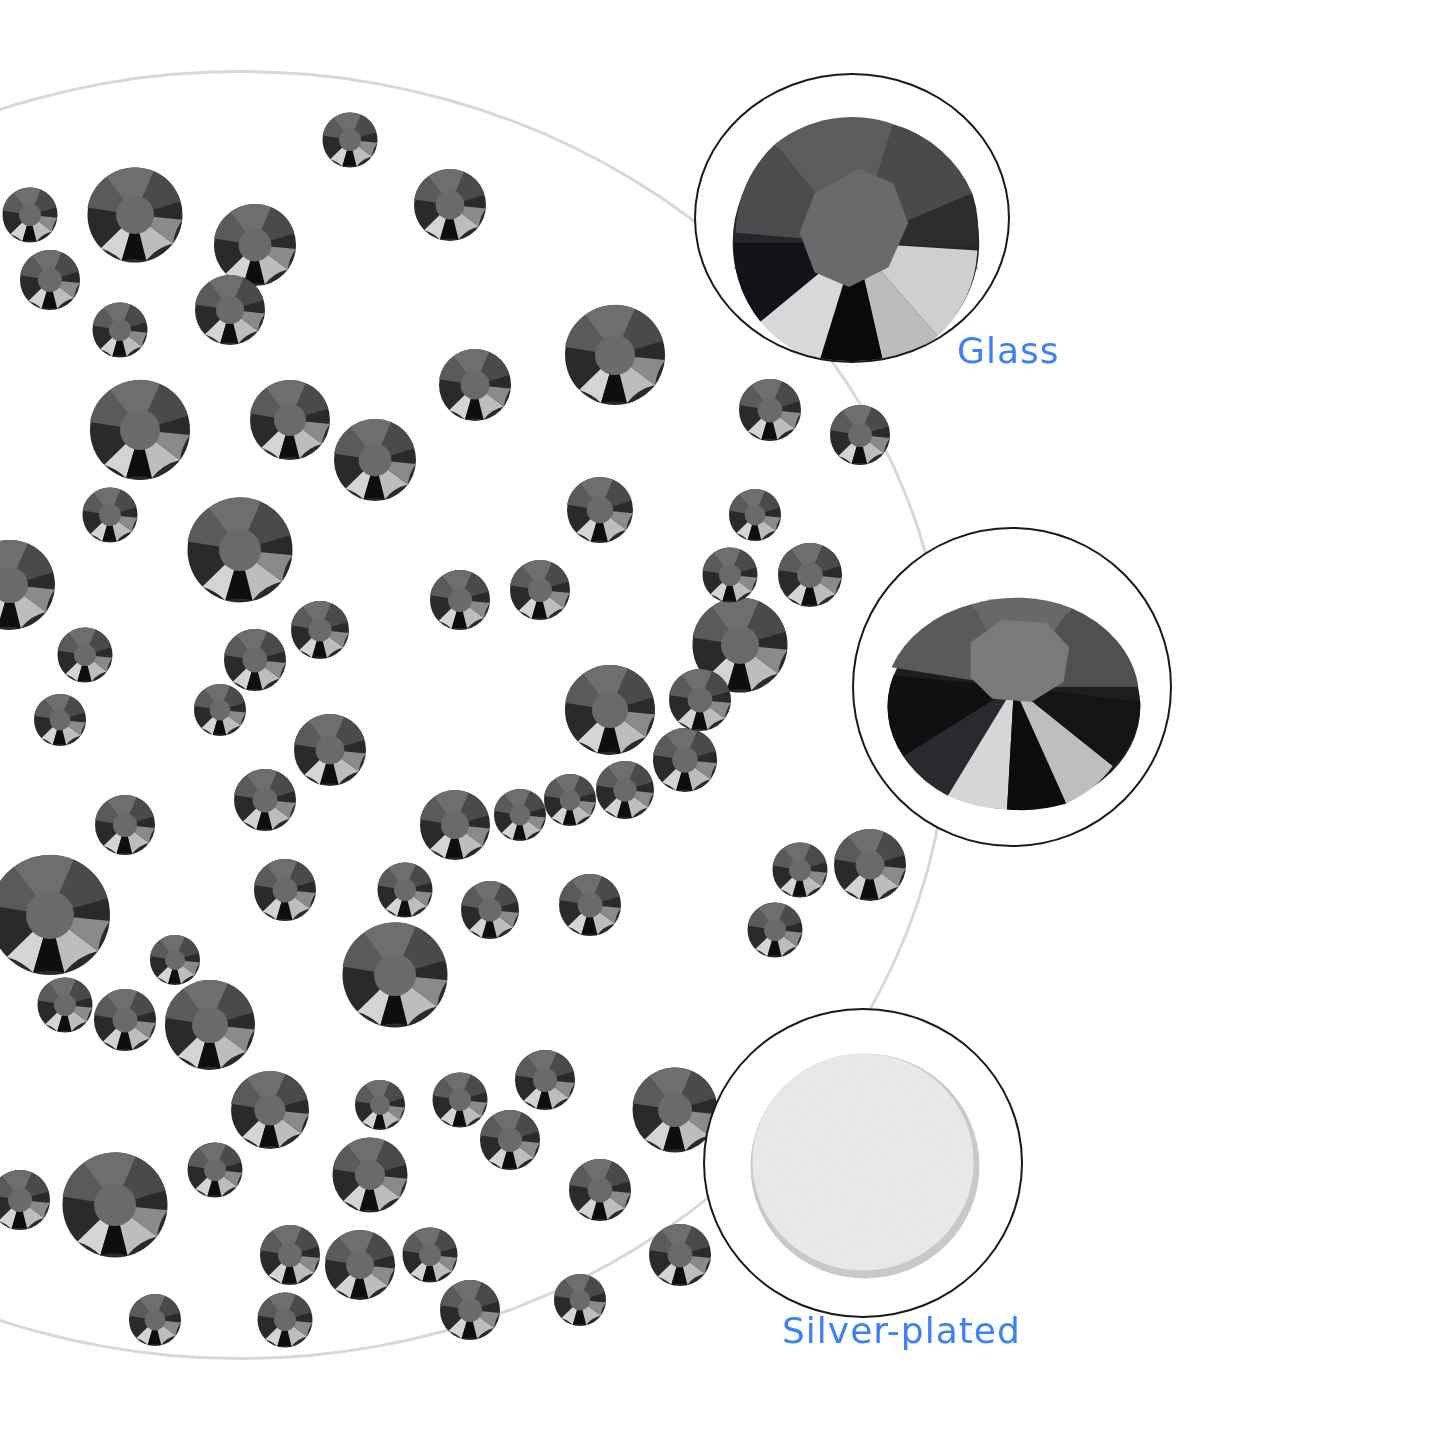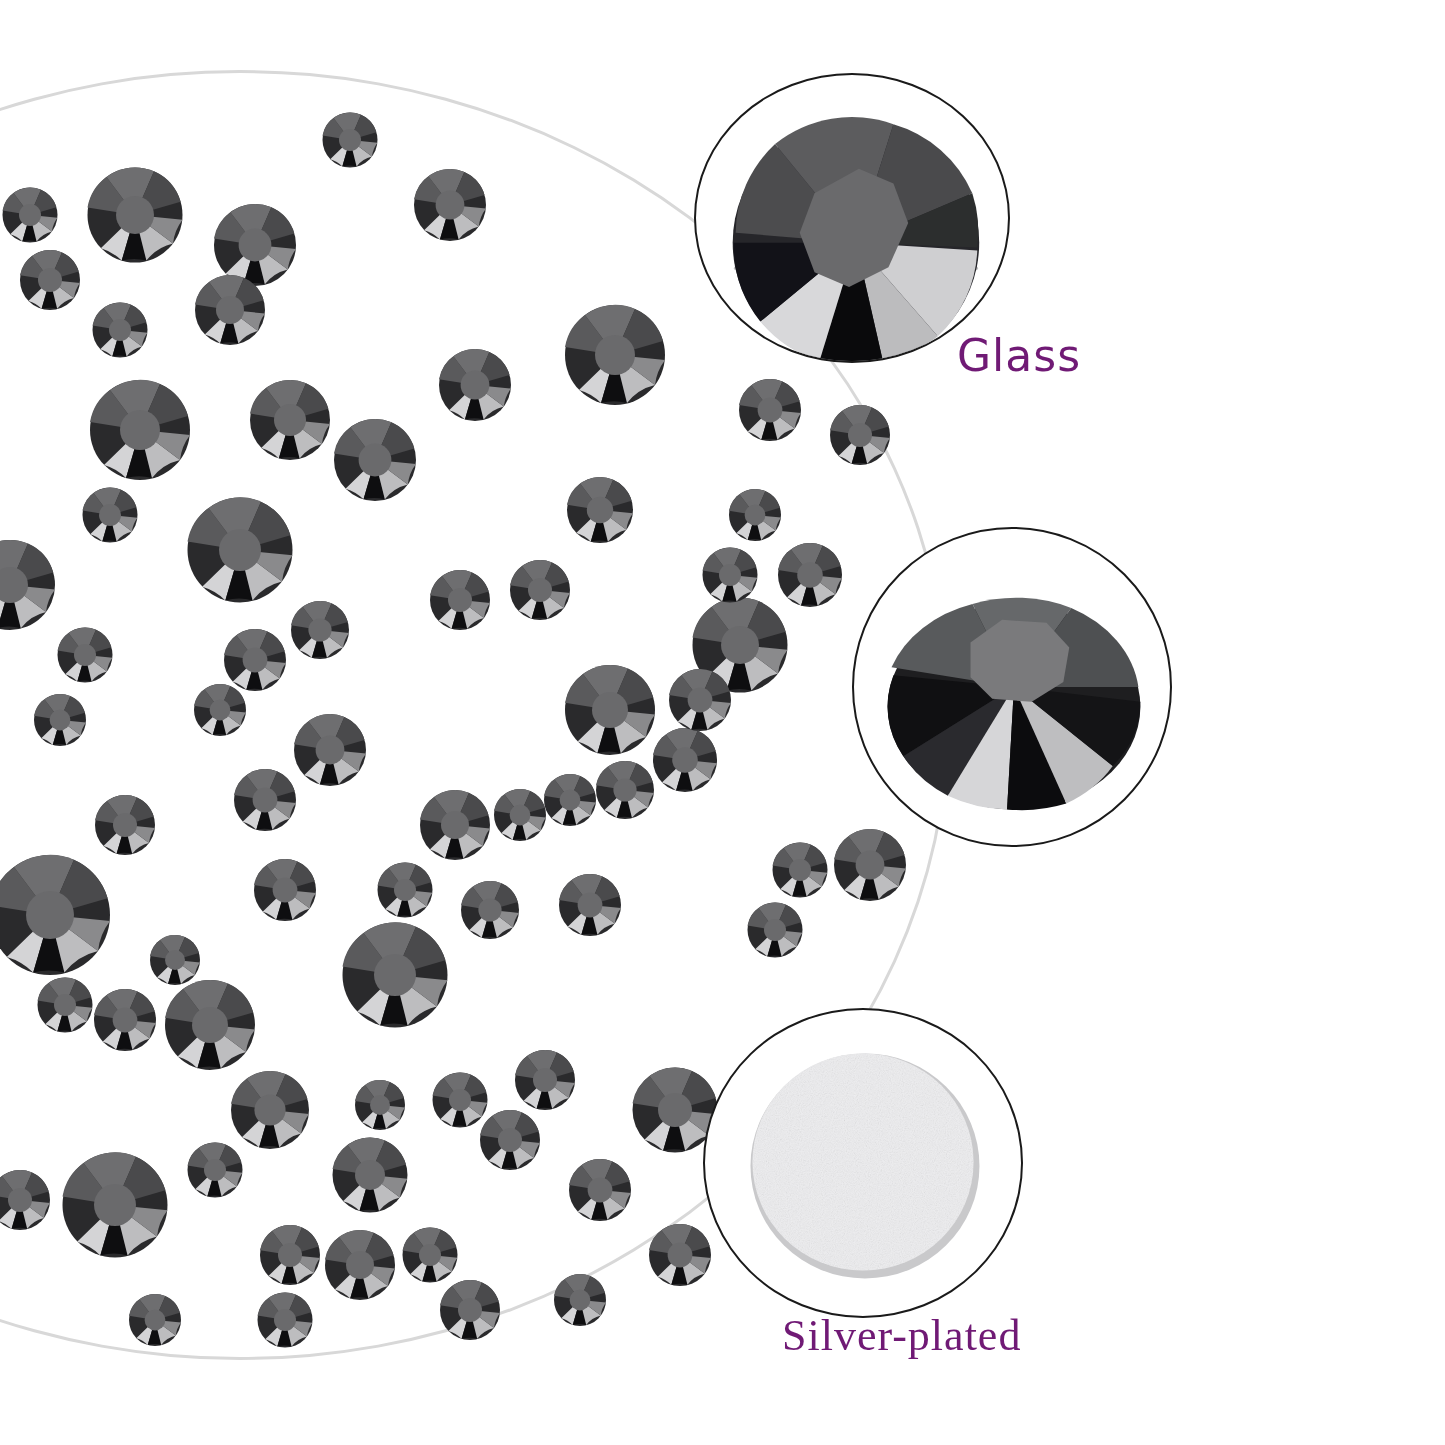--- a/index.html
+++ b/index.html
@@ -5,21 +5,21 @@
   html, body { margin: 0; padding: 0; background: #ffffff; }
   body { width: 1445px; height: 1445px; position: relative; overflow: hidden;
          font-family: "DejaVu Sans", "Liberation Sans", sans-serif; }
   .canvas { position: absolute; left: 0; top: 0; width: 1445px; height: 1445px; background: #ffffff; }
   .big-circle { position: absolute; left: -470px; top: 70px; width: 1420px; height: 1290px;
                 border-radius: 50%; border: 3px solid #d8d8d8; box-sizing: border-box; }
   .gems { position: absolute; left: 0; top: 0; width: 1445px; height: 1445px; }
   .callout { position: absolute; border-radius: 50%; border: 2px solid #1a1a1a; background: #ffffff;
              box-sizing: border-box; overflow: hidden; }
   .callout svg { position: absolute; left: 0; top: 0; width: 100%; height: 100%; }
-  .label { position: absolute; color: #701a75; font-size: 44px; letter-spacing: 1px; white-space: nowrap; }
+  .label { position: absolute; color: #3b82f6; font-size: 36px; letter-spacing: 1px; white-space: nowrap; }
 </style>
 </head>
 <body>
 
 <div class="canvas">
   <div class="big-circle"></div>
 
   <svg class="gems" viewBox="0 0 1445 1445">
     <defs>
       <g id="gem">
@@ -152,14 +152,14 @@
               <feFuncA type="table" tableValues="0 0.25"></feFuncA>
             </feComponentTransfer>
           <feComposite in2="SourceGraphic" operator="in"></feComposite>
         </filter>
       </defs>
       <ellipse cx="162" cy="158" rx="116" ry="114" fill="#c9c9cb"></ellipse>
       <ellipse cx="160" cy="154" rx="112" ry="110" fill="#eeeef0"></ellipse>
       <ellipse cx="160" cy="154" rx="112" ry="110" fill="#808082" filter="url(#grain)"></ellipse>
     </svg>
   </div>
-  <div class="label" style="left:782px; top:1310px;font-family:Liberation Serif, serif;">Silver-plated</div>
+  <div class="label" style="left:782px; top:1310px;">Silver-plated</div>
 </div>
 
 </body></html>

